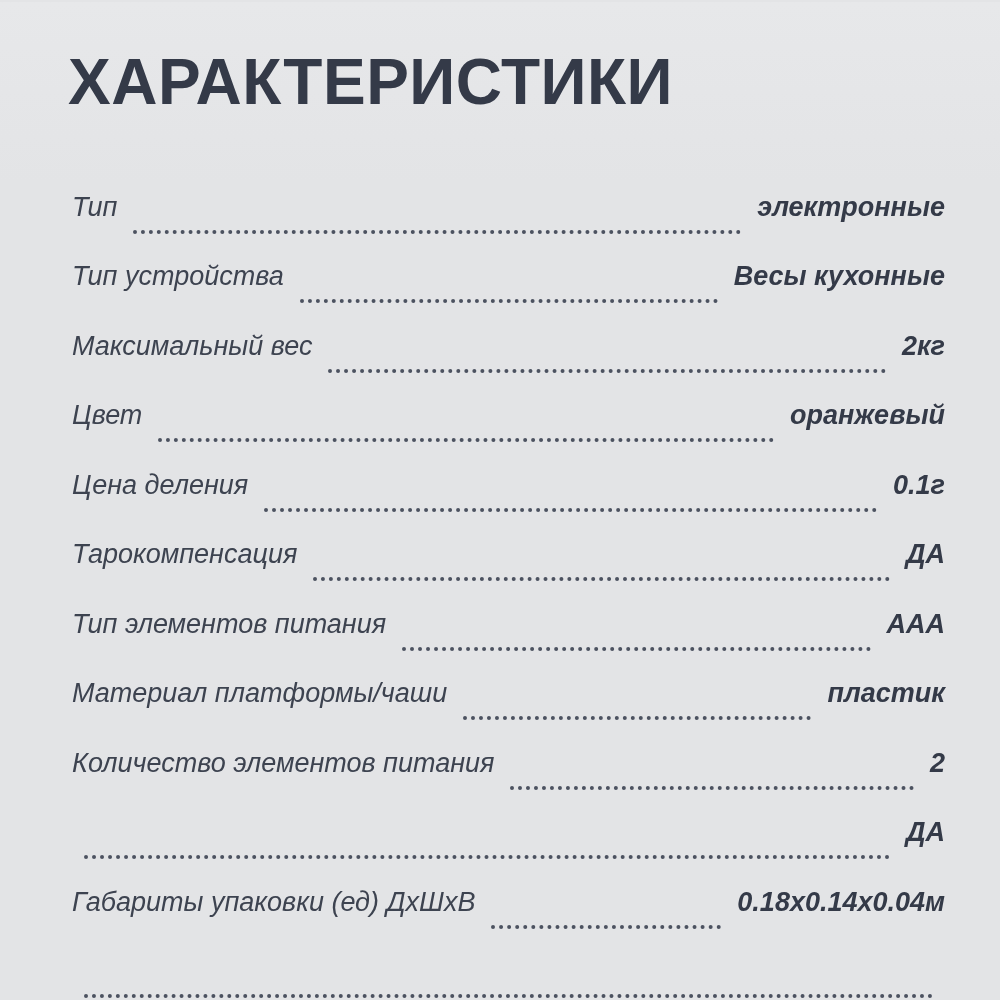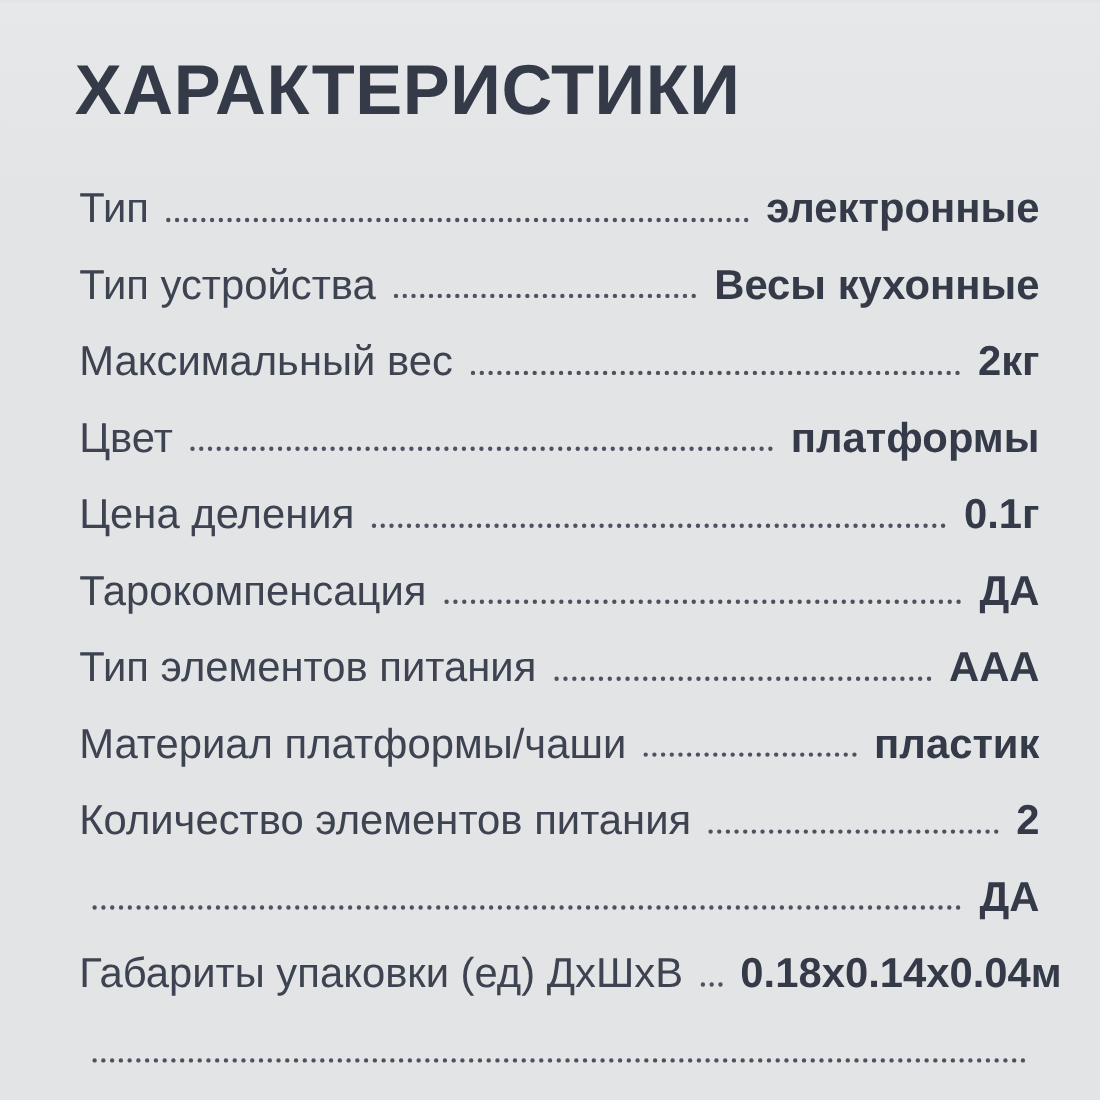--- a/index.html
+++ b/index.html
@@ -30,23 +30,24 @@
     font-weight: 700;
     color: var(--value);
     letter-spacing: 0.5px;
   }
   .rows {
     margin-top: 43px;
   }
   .row {
     height: 67.5px;
     display: flex;
-    align-items: center;
-    font-size: 38px;
+    align-items: flex-end;
+    font-size: 27px;
     white-space: nowrap;
+    font-style: italic;
   }
   .label {
     font-weight: 400;
     color: var(--label);
     flex: 0 0 auto;
   }
   .leader {
     flex: 1 1 auto;
     height: 0;
     margin: 0 14px;
@@ -81,21 +82,21 @@
 
   <div class="row">
     <span class="label">Максимальный вес</span>
     <span class="leader"></span>
     <span class="value">2кг</span>
   </div>
 
   <div class="row">
     <span class="label">Цвет</span>
     <span class="leader"></span>
-    <span class="value">платформы</span>
+    <span class="value">оранжевый</span>
   </div>
 
   <div class="row">
     <span class="label">Цена деления</span>
     <span class="leader"></span>
     <span class="value">0.1г</span>
   </div>
 
   <div class="row">
     <span class="label">Тарокомпенсация</span>

